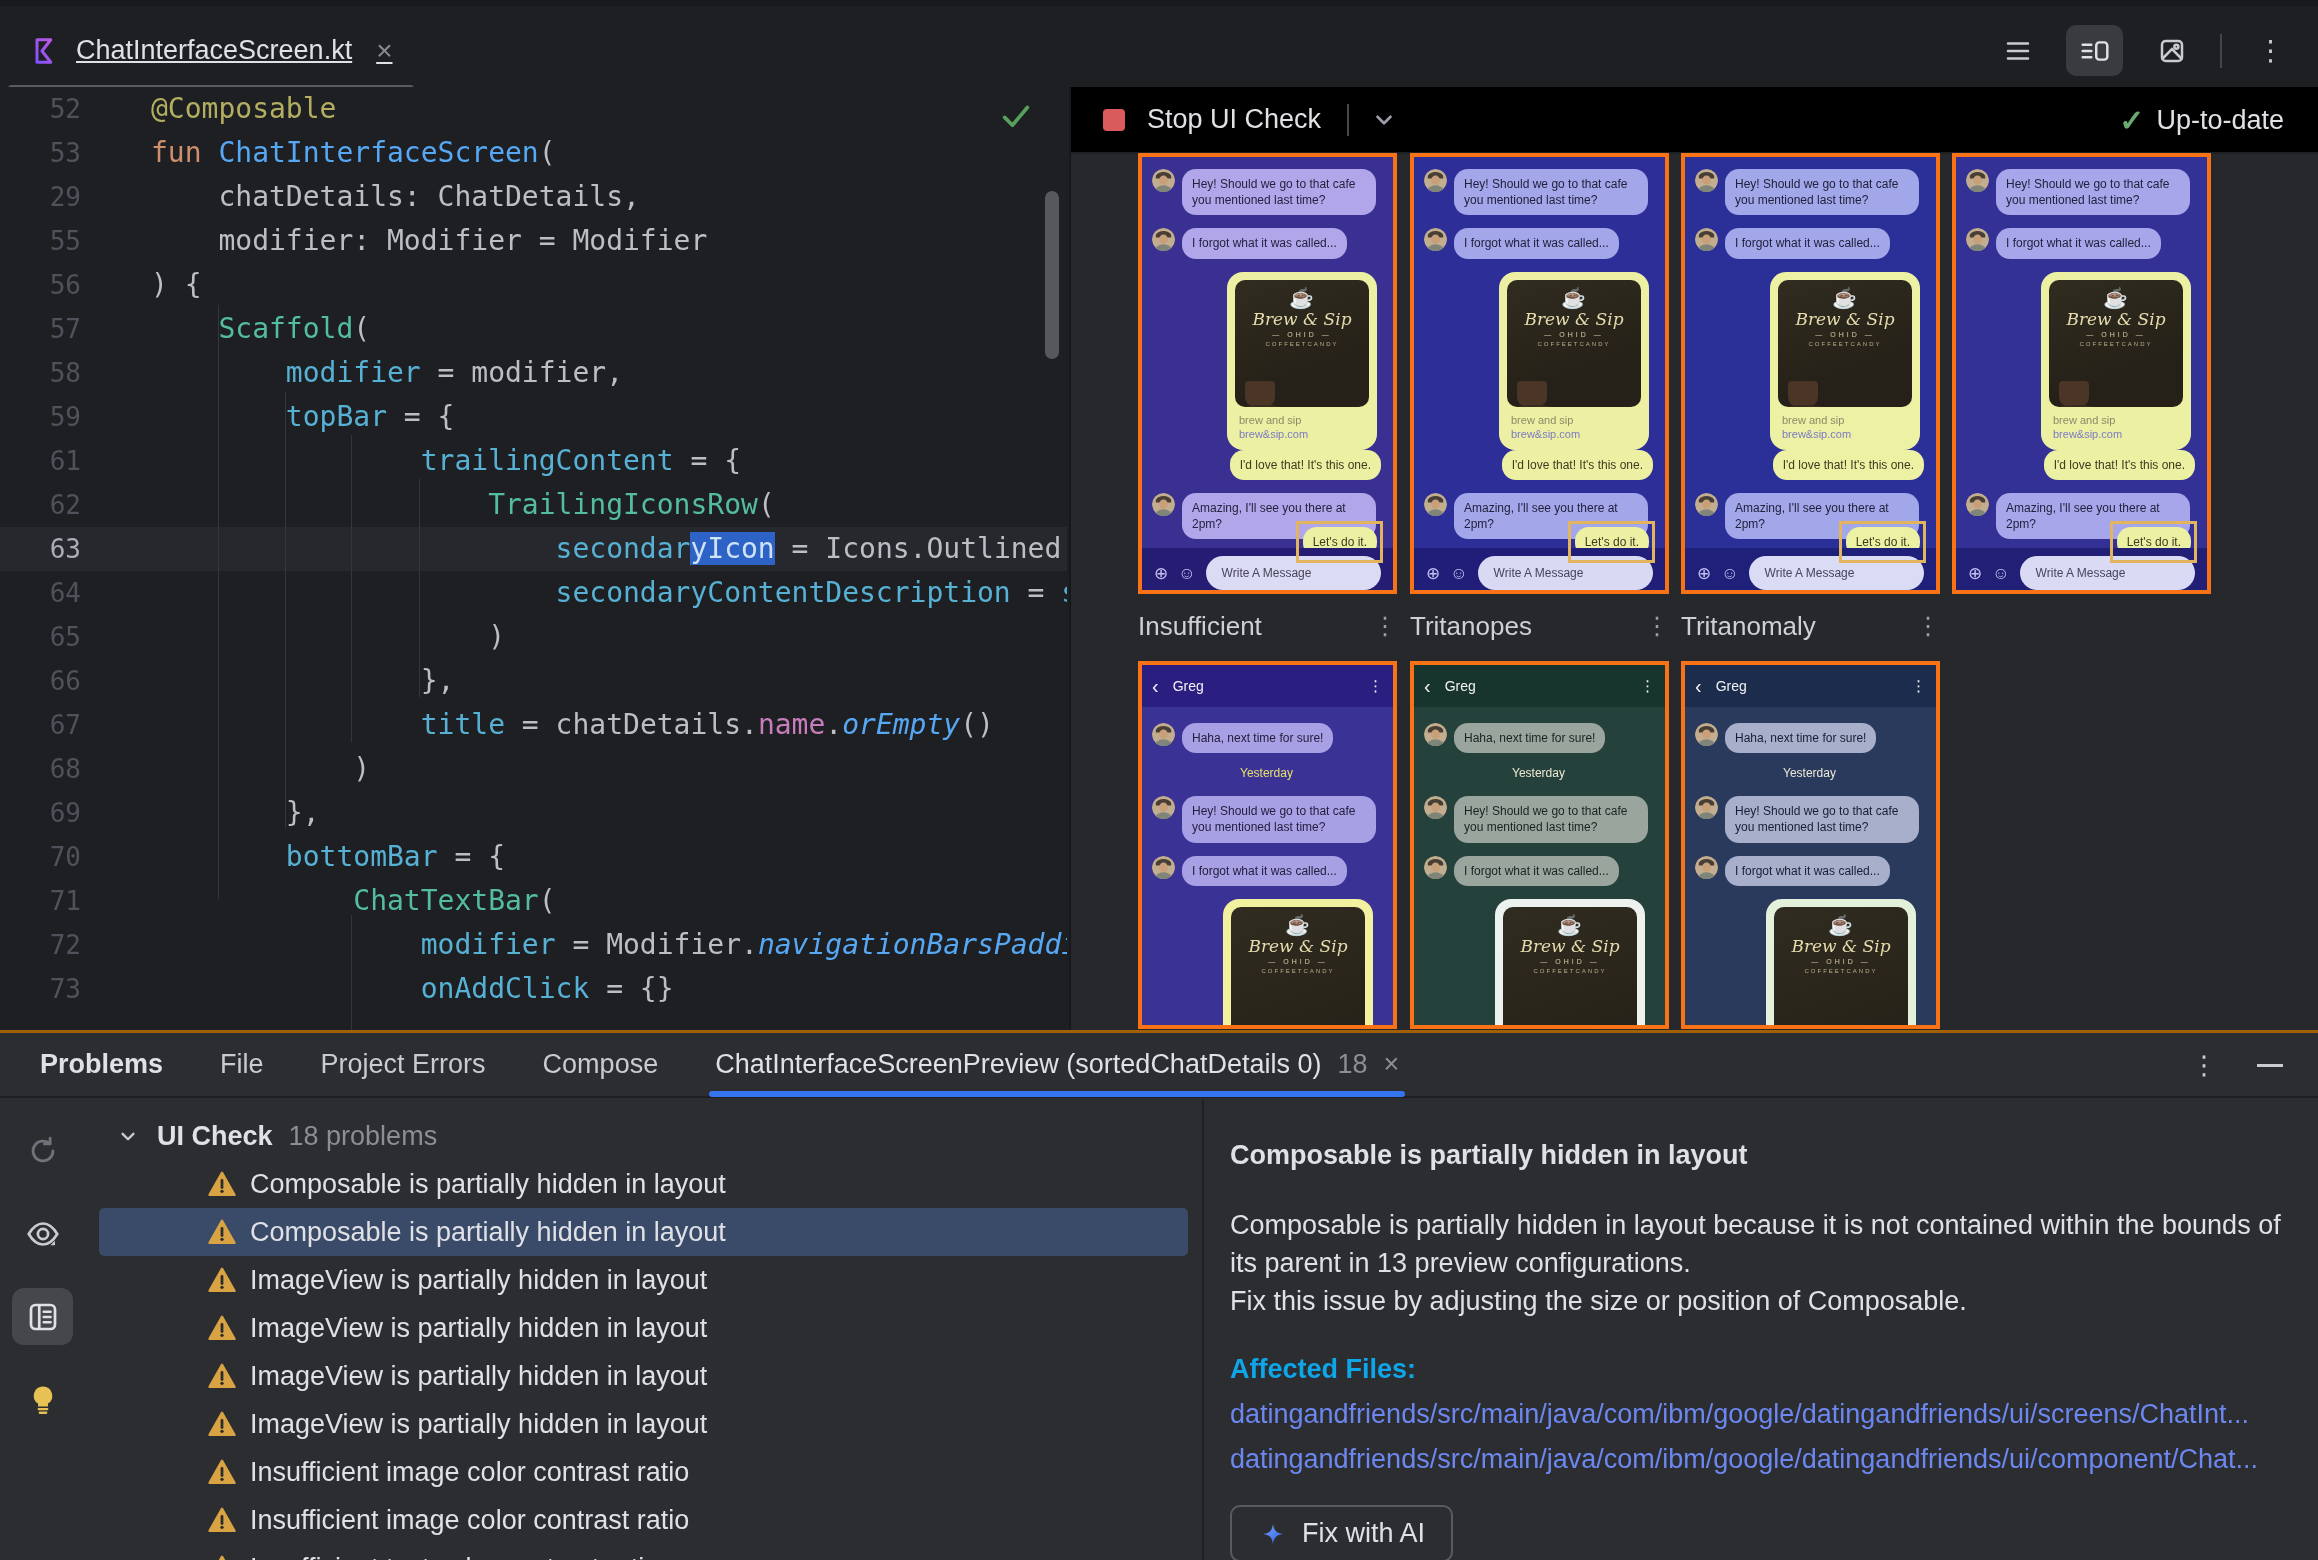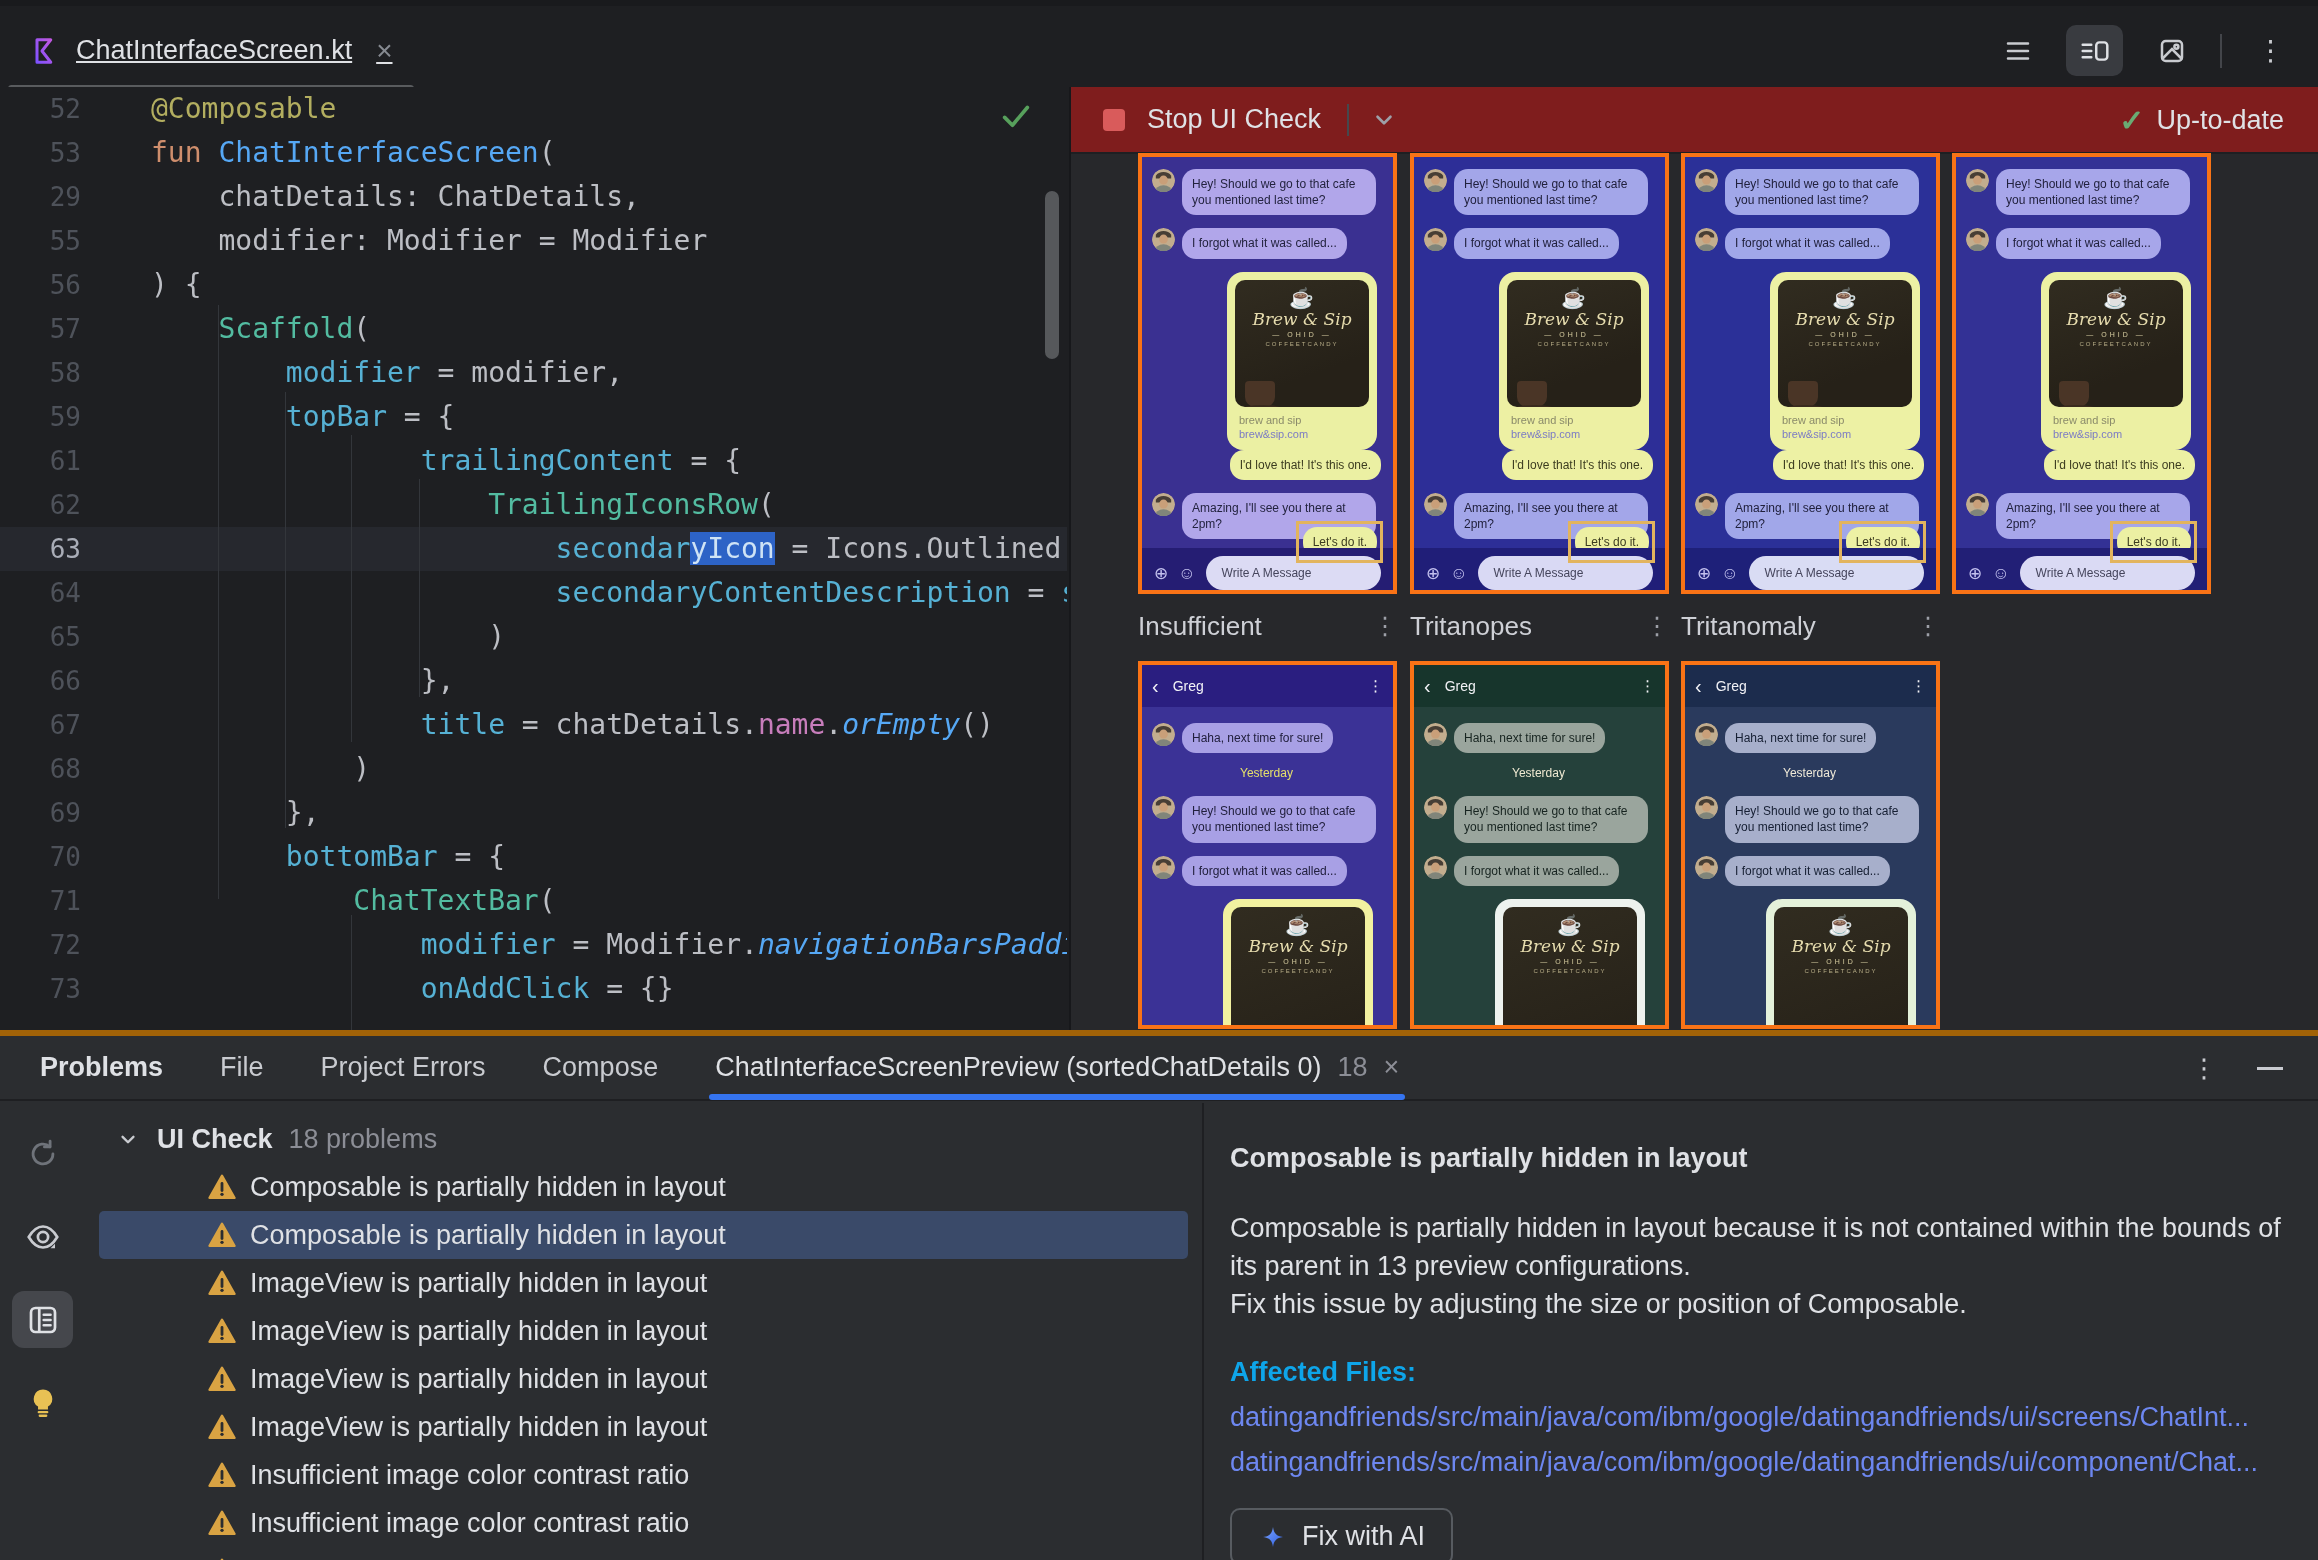--- a/index.html
+++ b/index.html
@@ -29,21 +29,21 @@
   .cl .code { position:absolute; left:151px; top:0; right:0; overflow:hidden; }
   .tok-ann { color:#b3ae60; } .tok-kw { color:#cf8e6d; } .tok-fn { color:#56a8f5; }
   .tok-pl { color:#bcbec4; } .tok-cmp { color:#53bca1; } .tok-arg { color:#56b1d4; }
   .tok-sel { color:#cfe3f5; background:#2d63c6; }
   .tok-prop { color:#c77dbb; } .tok-exti { color:#56a8f5; font-style:italic; }
   .iguide { position:absolute; width:1px; background:#33363b; }
   #editor-check { position:absolute; right:34px; top:12px; }
   #editor-scroll-thumb { position:absolute; right:8px; top:104px; width:14px; height:168px; border-radius:7px; background:#56585b; }
   
   #preview { position:absolute; left:1069px; top:87px; width:1249px; height:943px; background:#27282b; overflow:hidden; border-left:2px solid #17181b; }
-  #preview-toolbar { position:absolute; left:0; top:0; width:100%; height:67px; background:#7f1d1d; border-bottom:2px solid #1e1f22; display:flex; align-items:center; }
+  #preview-toolbar { position:absolute; left:0; top:0; width:100%; height:67px; background:#000000; border-bottom:2px solid #1e1f22; display:flex; align-items:center; }
   #stop-square { width:22px; height:22px; border-radius:4px; background:#d95b5b; margin-left:32px; }
   #stop-label { font-size:27px; color:#dfe1e5; margin-left:22px; }
   #toolbar-sep { width:2px; height:32px; background:#46484d; margin-left:26px; }
   #toolbar-chevron { margin-left:22px; }
   #uptodate { position:absolute; right:34px; top:0; height:67px; display:flex; align-items:center; gap:12px; }
   #uptodate .lbl { font-size:27px; color:#dfe1e5; }
   .check-glyph { color:#6aab73; font-size:30px; font-weight:bold; }
   
   .phone { position:absolute; width:259px; overflow:hidden; border:4px solid #f97316; background:var(--pbg); font-size:12px; color:var(--ptxt,#23233f); }
   .ph-msgs { position:relative; height:391px; padding:12px 12px 0 10px; }
@@ -76,21 +76,21 @@
   .ph-appbar .pname { font-size:14px; }
   .ph-appbar .pkebab { margin-left:auto; font-size:15px; }
   .ph-msgs2 { padding:16px 12px 0 10px; }
   .yst { text-align:center; color:var(--yst); font-size:12px; margin:4px 0 16px 0; }
   .card2 { margin-left:auto; margin-right:8px; width:150px; background:var(--cardb); border-radius:16px; padding:8px; }
   .card2 .cardimg { height:218px; }
   .preview-label { position:absolute; width:259px; height:44px; display:flex; align-items:center; }
   .preview-label .plbl { font-size:26px; color:#ced0d6; }
   .preview-label .pmenu { margin-left:auto; color:#9da0a8; font-size:24px; letter-spacing:0; cursor:pointer; }
   
-  #problems { position:absolute; left:0; top:1030px; width:2319px; height:531px; background:#2b2d30; border-top:6px solid #a16207; }
+  #problems { position:absolute; left:0; top:1030px; width:2319px; height:531px; background:#2b2d30; border-top:3px solid #a16207; }
   #ptab-row { position:relative; height:65px; display:flex; align-items:center; gap:57px; padding-left:40px; border-bottom:2px solid #1e1f22; }
   #ptab-row .ptitle { font-size:27px; font-weight:bold; color:#dfe1e5; }
   .ptab { font-size:27px; color:#c9cbd0; cursor:pointer; }
   #ptab-active { position:relative; height:65px; display:flex; align-items:center; gap:16px; cursor:pointer; }
   #ptab-active .lbl { font-size:27px; color:#dfe1e5; }
   #ptab-active .badge { font-size:27px; color:#8c8e96; }
   #ptab-active .close { font-size:27px; color:#8c8e96; }
   #ptab-active::after { content:""; position:absolute; left:-6px; right:-6px; bottom:0; height:6px; border-radius:3px; background:#3574f0; }
   #ptab-right { position:absolute; right:36px; top:0; height:65px; display:flex; align-items:center; gap:40px; color:#c9cbd0; }
   #ptab-right .pkebab2 { font-size:26px; }

